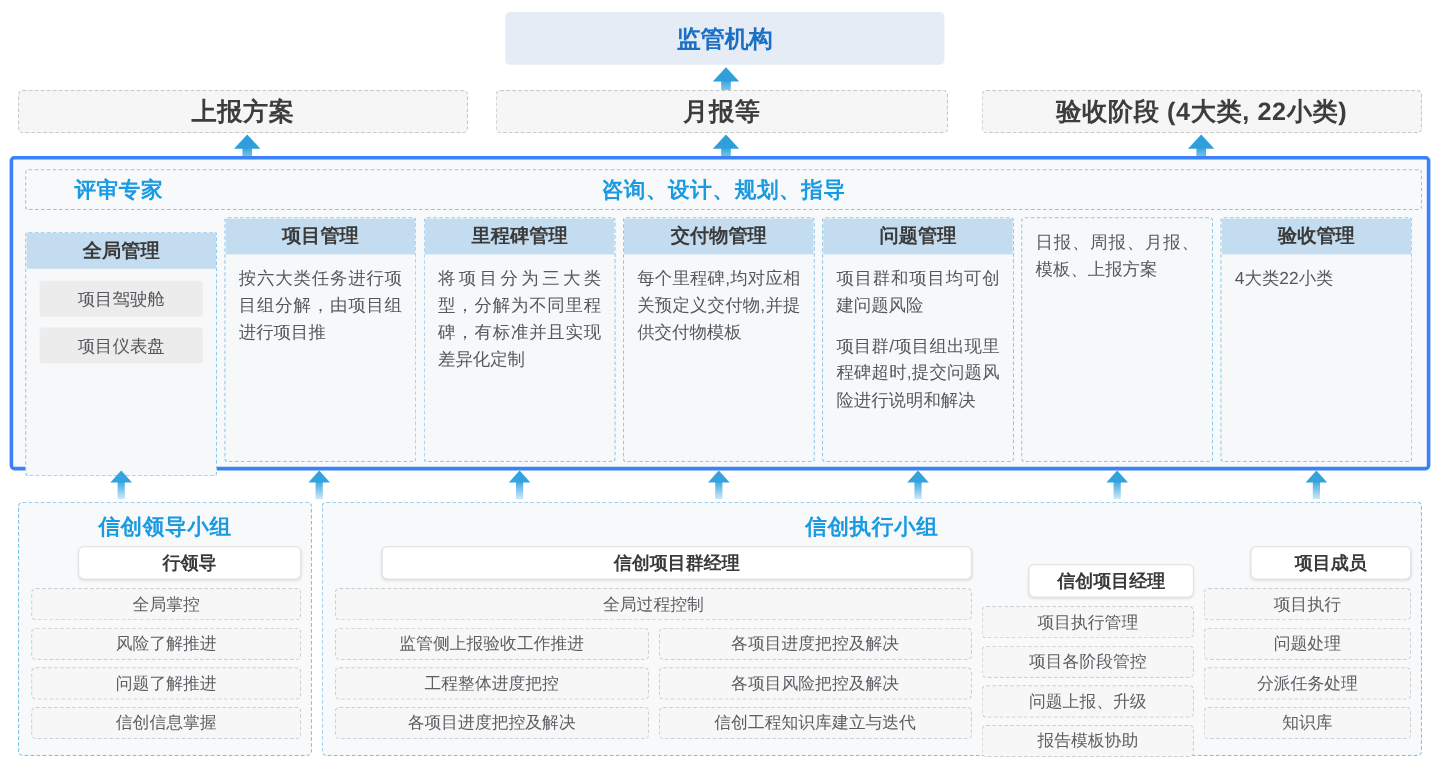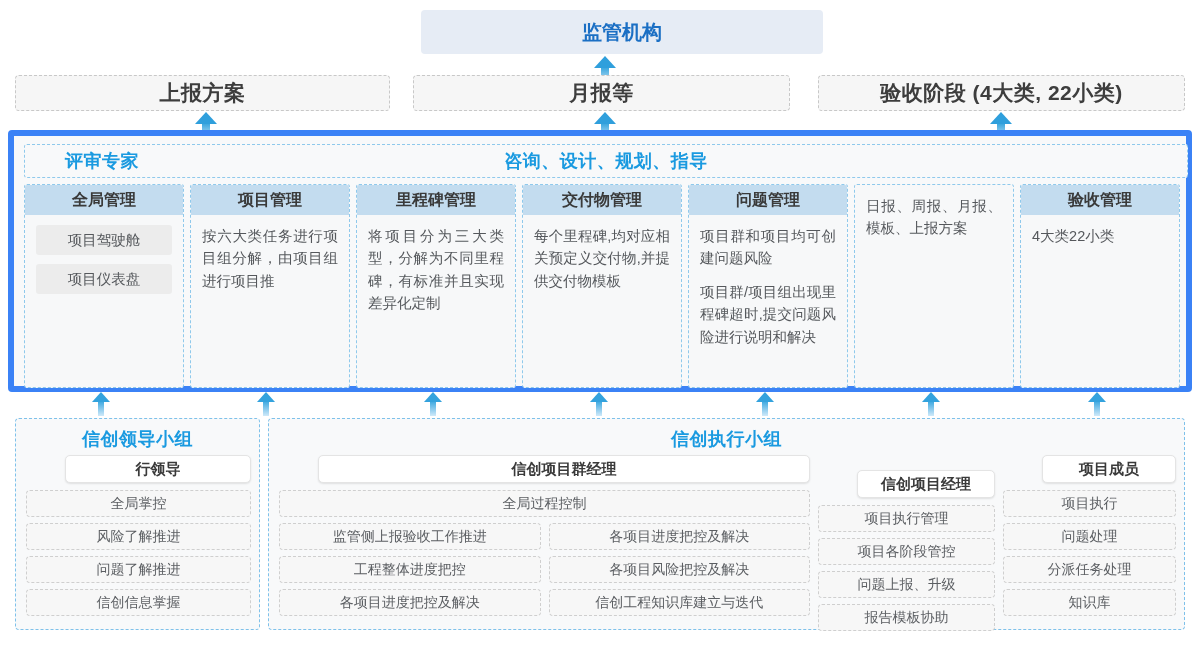--- a/index.html
+++ b/index.html
@@ -45,21 +45,21 @@
     border-radius: 4px;
     display: flex; align-items: center; justify-content: center;
     font-size: 20px; font-weight: bold; color: #1b6fc4;
   }
 
   
   .platform {
     position: absolute;
     left: 8px; top: 130px; width: 1184px; height: 262px;
     background: #f8f9fa;
-    border: 6px solid #3b82f6;
+    border: 3px solid #3b82f6;
     border-radius: 4px;
   }
   .platform-band {
     position: absolute; left: 10px; top: 8px; width: 1164px; height: 34px;
     border: 1px dashed #8fc9ec;
     border-radius: 3px;
     background: #f8f9fa;
   }
   .band-label {
     position: absolute; top: 50%; transform: translateY(-50%);
@@ -128,21 +128,21 @@
   }
   .task.wide { }
   .two-col { display: flex; gap: 8px; }
   .two-col > div { flex: 1; }
 </style>
 </head>
 <body>
 
 <div id="root">
 
-  <div class="regulator-box" style="left:421px; top:10px; width:402px; height:44px;">
+  <div class="regulator-box" style="left:421px; top:10px; width:366px; height:44px;">
     <span>监管机构</span>
   </div>
 
   <div class="arrow" style="left:594px; top:56px;">
     <div class="stem"></div>
     <div class="head"></div>
   </div>
 
   <div class="top-box" style="left:15px; top:75px; width:375px; height:36px;">
     <span>上报方案</span>
@@ -166,21 +166,21 @@
     <div class="stem"></div>
     <div class="head"></div>
   </div>
 
   <div class="platform">
     <div class="platform-band">
       <span class="band-label left">评审专家</span>
       <span class="band-label mid">咨询、设计、规划、指导</span>
     </div>
 
-    <div class="col" style="left:10px; width:160px;">
+    <div class="col" style="left:10px; width:160px;margin-top:12px;">
       <div class="col-head">全局管理</div>
       <div class="col-body">
         <div class="pill">项目驾驶舱</div>
         <div class="pill">项目仪表盘</div>
       </div>
     </div>
 
     <div class="col" style="left:176px; width:160px;">
       <div class="col-head">项目管理</div>
       <div class="col-body">

